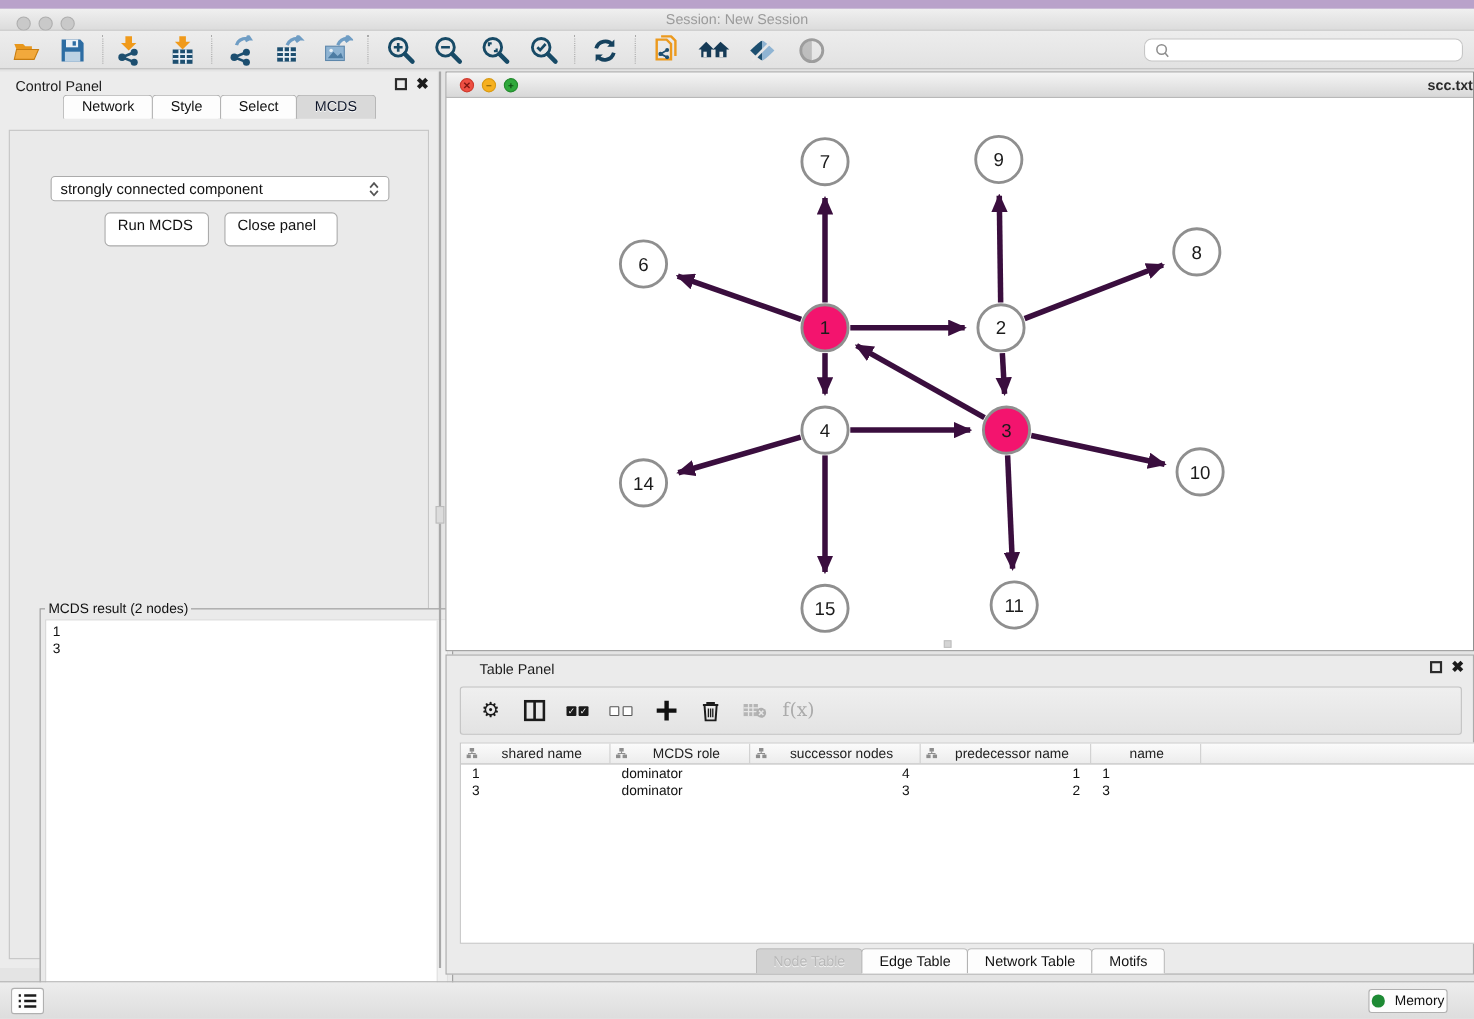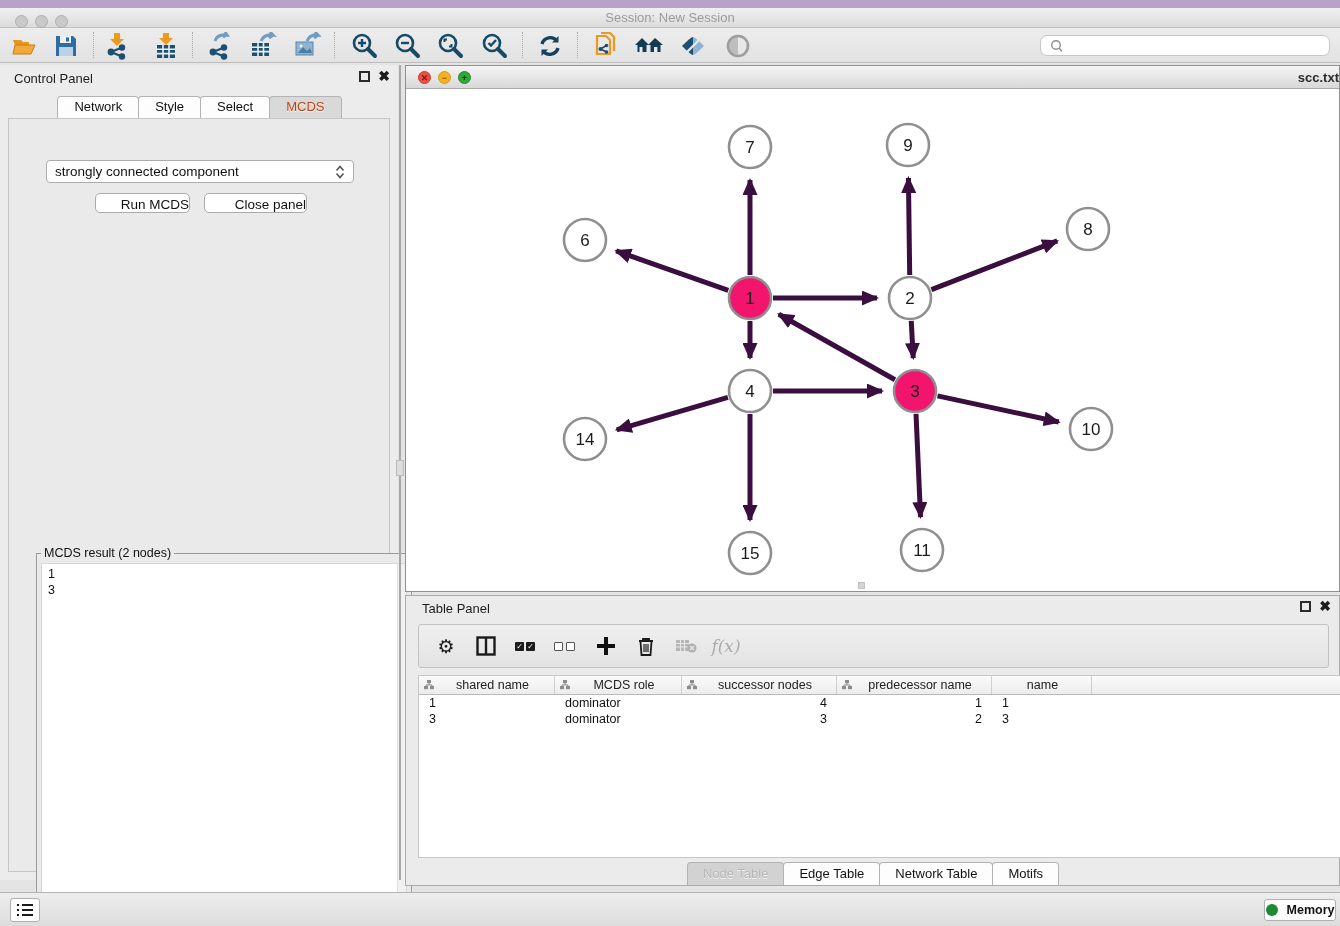--- a/index.html
+++ b/index.html
@@ -24,32 +24,32 @@
     background:#fff; border:1px solid #c6c6c6; border-radius:7px; display:flex; align-items:center; }
   #search-box input { border:none; outline:none; flex:1; font-size:12px; background:transparent; height:17px; }
 
   
   #control-panel { left:0; top:65px; width:398px; height:815px; background:#ececec; }
   #cp-header { position:absolute; left:0; top:0; width:100%; height:26px; }
   #cp-title { position:absolute; left:14px; top:6px; font-size:13px; color:#1c1c1c; }
   .win-btns { position:absolute; right:8px; top:6px; display:flex; gap:8px; align-items:center; }
   .float-icon { width:11px; height:11px; border:2px solid #2b2b2b; display:inline-block; }
   .close-icon { font-size:14px; font-weight:bold; color:#1b1b1b; line-height:11px; }
-  #cp-tabs { position:absolute; left:0; top:31px; width:100%; display:flex; justify-content:center; }
+  #cp-tabs { position:absolute; left:0; top:21px; width:100%; display:flex; justify-content:center; }
   .cp-tab { height:22px; line-height:20px; padding:0 16px; font-size:13px; background:#fdfdfd;
     border:1px solid #b3b3b3; border-bottom:none; border-radius:4px 4px 0 0; margin-right:-1px; color:#111; }
-  .cp-tab.selected { background:#d9d9d9; color:#c2410c; text-shadow:0 1px 0 #fff; }
+  .cp-tab.selected { background:#d9d9d9; color:#0f172a; text-shadow:0 1px 0 #fff; }
   #cp-content { position:absolute; left:8px; top:53px; width:382px; height:754px;
     background:#eaeaea; border:1px solid #c6c6c6; }
   #opt-label { position:absolute; left:0; top:20px; width:100%; text-align:center; font-size:13.5px; color:#111; }
   #opt-select { position:absolute; left:37px; top:41px; width:308px; height:23px; background:#fff;
     border:1px solid #ababab; border-radius:4px; display:flex; align-items:center; padding:0 8px; font-size:13.5px; color:#111; }
   #opt-select .spin { margin-left:auto; }
-  .cp-button { position:absolute; top:74px; height:20px; background:#fff; border:1px solid #ababab;
-    border-radius:5px; font-size:13.5px; color:#111; text-align:right; line-height:21px; }
+  .cp-button { position:absolute; top:74px; height:31px; background:#fff; border:1px solid #ababab;
+    border-radius:5px; font-size:13.5px; color:#111; text-align:left; line-height:21px;padding-left:11px; }
   #mcds-result { position:absolute; left:27px; top:427px; width:376px; height:378px;
     border:1px solid #9a9a9a; background:#eaeaea; }
   #mcds-result legend { font-size:12.5px; color:#111; margin-left:4px; padding:0 3px; }
   #result-area { position:absolute; left:4px; top:3px; right:4px; bottom:6px; background:#fff;
     border:1px solid #d7d7d7; font-size:12.5px; color:#111; padding:2px 6px; line-height:16px; }
   #result-scroll { position:absolute; right:0; top:0; width:9px; height:100%;
     background:#f1f1f1; border-left:1px solid #e0e0e0; }
 
   
   #v-divider { left:399px; top:65px; width:2px; height:815px; background:#a8a8a8; }
@@ -60,45 +60,45 @@
   #nw-titlebar { position:absolute; left:0; top:0; width:100%; height:23px;
     background:linear-gradient(#f5f5f5,#d8d8d8); border-bottom:1px solid #a8a8a8; }
   .nw-dot { position:absolute; top:5px; width:13px; height:13px; border-radius:50%;
     font-size:9px; font-weight:bold; text-align:center; line-height:13px; }
   #nw-title { width:100%; text-align:right; line-height:23px; font-size:13px; color:#2b2b2b;font-weight:bold; }
   #graph-canvas { position:absolute; left:0; top:23px; width:933px; height:502px; background:#fff; }
   #nw-resize { position:absolute; left:452px; bottom:2px; width:7px; height:7px; background:#d4d4d4; border:1px solid #c0c0c0; }
 
   
   #table-panel { left:405px; top:595px; width:935px; height:291px; background:#ebebeb; border:1px solid #ababab; }
-  #tp-title { position:absolute; left:16px; top:5px; font-size:13px; color:#1c1c1c; }
+  #tp-title { position:absolute; left:30px; top:5px; font-size:13px; color:#1c1c1c; }
   #tp-toolbar { position:absolute; left:12px; top:28px; width:911px; height:44px;
     background:linear-gradient(#efefef,#e3e3e3); border:1px solid #c2c2c2; border-radius:3px;
     display:flex; align-items:center; gap:14px; padding-left:14px; }
   .tp-icon { display:flex; align-items:center; justify-content:center; width:26px; height:26px; }
-  .fx-label { font-family:"DejaVu Serif", serif; font-style:italic; font-size:17px; color:#ababab; }
+  .fx-label { font-family:"DejaVu Serif", serif; font-size:17px; color:#ababab; }
   #data-table { position:absolute; left:12px; top:79px; width:1064px; height:183px; background:#fff; border:1px solid #c6c6c6; overflow:hidden; }
   #table-header { display:flex; height:19px; background:linear-gradient(#fbfbfb,#ececec); border-bottom:1px solid #b9b9b9; }
   .th-cell { display:flex; align-items:center; border-right:1px solid #cfcfcf; font-size:12.5px; color:#222; }
   .th-cell .sort-ic { margin:0 5px 0 5px; }
   .th-cell .th-label { flex:1; text-align:center; padding-right:8px; }
   .tr-row { display:flex; height:16px; font-size:12.5px; color:#111; }
   .td-cell { padding:0 10px; line-height:16px; white-space:nowrap; overflow:hidden; }
   #tp-tabs { position:absolute; left:0; bottom:0; width:100%; display:flex; justify-content:center; }
   .tp-tab { height:23px; line-height:21px; padding:0 15px; font-size:13px; background:#fdfdfd;
     border:1px solid #b3b3b3; border-bottom:none; border-radius:4px 4px 0 0; margin-right:-1px; color:#111; }
   .tp-tab.selected { background:#d2d2d2; color:#b7b7b7; text-shadow:0 1px 0 #f5f5f5; }
 
   
   #statusbar { left:0; top:892px; width:1340px; height:34px;
     background:linear-gradient(#ededed,#ddd); border-top:1px solid #b3b3b3; }
   #list-button { position:absolute; left:10px; top:5px; width:30px; height:24px; background:#fdfdfd;
     border:1px solid #b0b0b0; border-radius:3px; display:flex; align-items:center; justify-content:center; }
-  #memory-button { position:absolute; right:4px; top:6px; width:72px; height:22px; background:#fdfdfd;
-    border:1px solid #b0b0b0; border-radius:3px; display:flex; align-items:center; justify-content:center; gap:9px; font-size:12.5px; color:#111;font-weight:bold; }
+  #memory-button { position:absolute; right:24px; top:6px; width:72px; height:22px; background:#fdfdfd;
+    border:1px solid #b0b0b0; border-radius:3px; display:flex; align-items:center; justify-content:center; gap:9px; font-size:12.5px; color:#111; }
   #memory-dot { width:12px; height:12px; border-radius:50%; background:#1d8a34; }
 
   .mini-check { width:9px; height:9px; background:#1b1b1b; color:#fff; font-size:8px; line-height:9px;
     text-align:center; display:inline-block; margin-right:2px; border-radius:1px; }
   .mini-uncheck { width:9px; height:9px; background:#fff; border:1.5px solid #555; display:inline-block; margin-right:3px; border-radius:1px; }
 </style>
 </head>
 <body>
 
 <div id="top-strip" class="abs"></div>

